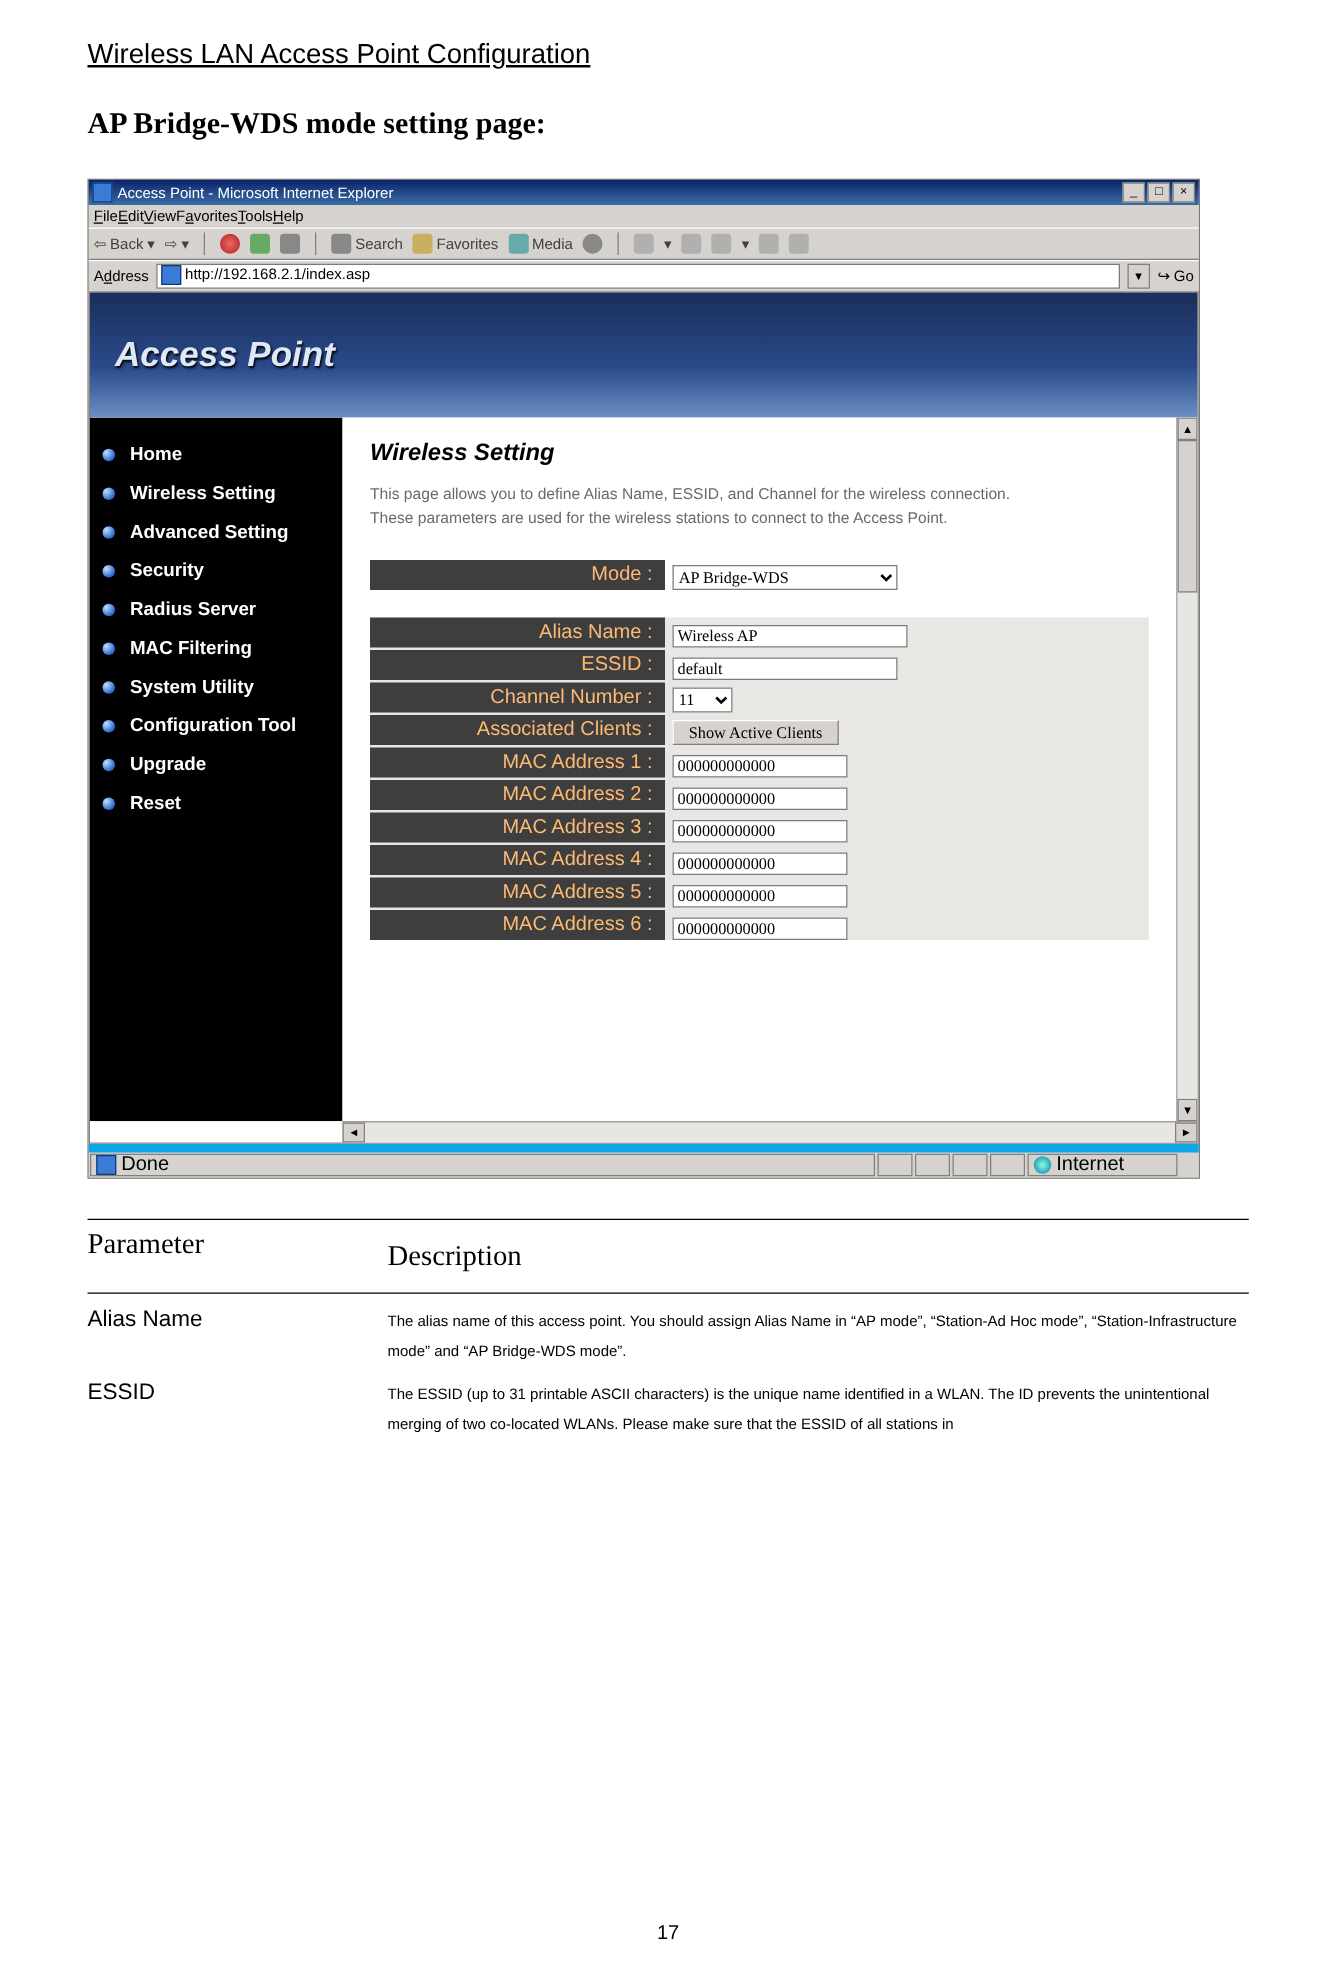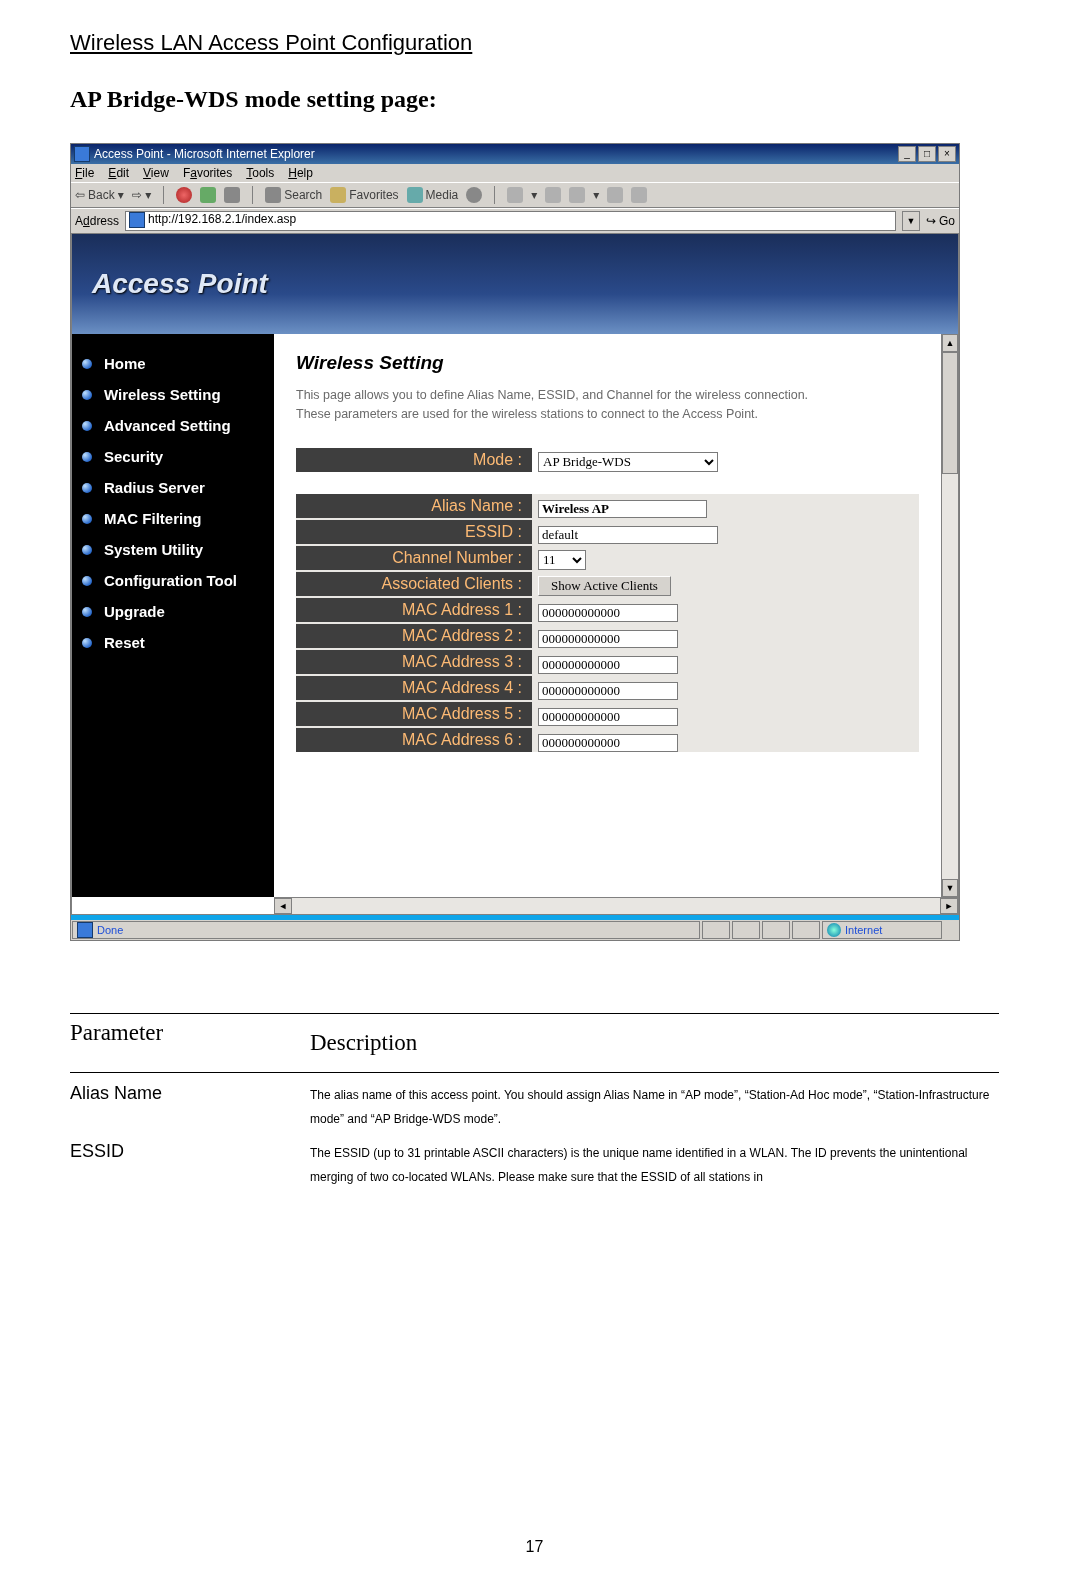--- a/index.html
+++ b/index.html
@@ -1,24 +1,24 @@
 <!DOCTYPE html>
 <html><head>
 <meta charset="utf-8">
 <style>
   html,body{margin:0;padding:0;background:#fff;font-family:"Times New Roman",serif;color:#000}
   .page{width:1069px;height:1582px;position:relative;box-sizing:border-box;padding:30px 70px 0 70px}
   .header-txt{font-family:Arial,sans-serif;font-size:22px;text-align:left;text-decoration:underline;margin-bottom:30px}
   .section-title{font-family:"Times New Roman",serif;font-weight:bold;font-size:24px;margin:0 0 30px 0}
-  .ie{width:888px;border:1px solid #7a7a7a;background:#d6d3ce;font-family:Tahoma,Arial,sans-serif;font-size:12px;margin-bottom:72px;box-shadow:1px 1px 0 #808080 inset}
+  .ie{width:888px;border:1px solid #7a7a7a;background:#d6d3ce;font-family:Tahoma,Arial,sans-serif;font-size:12px;margin-bottom:32px;box-shadow:1px 1px 0 #808080 inset}
   .titlebar{background:linear-gradient(#0a246a,#3a6ea5);color:#fff;height:20px;display:flex;align-items:center;padding:0 3px;font-size:12px}
   .titlebar .ico{width:14px;height:14px;background:#3a7ad9;border:1px solid #163a6b;margin-right:4px;display:inline-block}
   .titlebar .spacer{flex:1}
   .titlebar .winbtn{width:16px;height:14px;background:#d6d3ce;color:#000;border:1px solid #808080;margin-left:2px;display:flex;align-items:center;justify-content:center;font-size:10px;line-height:1;cursor:default}
-  .menubar{background:#d6d3ce;padding:2px 4px;display:flex;gap:14px;color:#000}
+  .menubar{background:#d6d3ce;padding:2px 4px;display:flex;color:#000}
   .menubar span{cursor:default}
   .menubar u{text-decoration:underline}
   .toolbar{background:#d6d3ce;border-top:1px solid #fff;border-bottom:1px solid #808080;padding:3px 4px;display:flex;align-items:center;gap:8px;color:#404040}
   .toolbar .sep{width:1px;height:18px;background:#808080;margin:0 4px}
   .toolbar .tbtn{display:flex;align-items:center;gap:3px;cursor:default}
   .tico{width:16px;height:16px;background:#b0b0b0;border-radius:3px;display:inline-block}
   .tico.stop{background:radial-gradient(#e66,#a22);border-radius:50%}
   .tico.refresh{background:#6a6}
   .tico.home{background:#888}
   .tico.search{background:#888}
@@ -49,21 +49,21 @@
   .content h2{color:#000;font-family:Arial,sans-serif;font-size:19px;font-weight:bold;font-style:italic;margin:0 0 12px 0}
   .content .desc{font-size:12.5px;line-height:1.5;color:#6a6a6a;max-width:520px;margin-bottom:24px}
   .form-row{display:flex;align-items:center;margin-bottom:2px}
   .form-label{width:222px;background:#3e3e3e;color:#fdba74;text-align:right;padding:4px 10px 4px 4px;font-size:16px;height:16px;line-height:16px}
   .form-ctrl{padding-left:6px;background:#e9e7e3;flex:0 0 260px;height:24px;display:flex;align-items:flex-end}
   .form-ctrl.nobg{background:transparent}
   input[type=text].ie-in{font-family:"Times New Roman",serif;font-size:13px;border:1px solid #7a7a7a;background:#fff;height:18px;padding:0 3px;box-sizing:border-box}
   select.ie-sel{font-family:"Times New Roman",serif;font-size:13px;border:1px solid #7a7a7a;background:#fff;height:20px}
   .btn3d{font-family:"Times New Roman",serif;font-size:13px;background:#d6d3ce;border:1px solid #808080;border-top-color:#fff;border-left-color:#fff;padding:1px 12px;cursor:default}
   .block2{background:#e9e7e3;padding:0;margin-top:0}
-  .statusbar{height:20px;background:#d6d3ce;border-top:5px solid #0ea5e9;display:flex;align-items:center;font-size:11px;color:#1d4ed8}
+  .statusbar{height:20px;background:#d6d3ce;border-top:7px solid #0ea5e9;display:flex;align-items:center;font-size:16px;color:#000000}
   .statusbar .pane{border:1px solid #808080;height:16px;margin:0 1px;display:flex;align-items:center;padding:0 4px}
   .statusbar .pane.main{flex:1}
   .statusbar .pane.sm{width:18px}
   .statusbar .pgico{width:14px;height:14px;background:#3a7ad9;border:1px solid #163a6b;margin-right:4px}
   .statusbar .globe{width:14px;height:14px;background:radial-gradient(#8fd,#07a);border-radius:50%;margin-right:4px}
   .grip{width:16px;background:repeating-linear-gradient(45deg,#808080 0 1px,transparent 1px 3px)}
 
   .tbl-sep{border:none;border-top:1.5px solid #000;margin:0}
   .param-table{width:100%;font-family:Arial,sans-serif}
   .param-hdr{display:flex;border-bottom:1.5px solid #000;padding:6px 0}
@@ -193,21 +193,21 @@
               <select class="ie-sel" style="width:180px">
                 <option>AP Bridge-WDS</option>
               </select>
             </div>
           </div>
 
           <div class="block2">
             <div class="form-row">
               <div class="form-label">Alias Name :</div>
               <div class="form-ctrl">
-                  <input type="text" class="ie-in" style="width: 169px; font-weight: bold;" value="Wireless AP">
+                  <input type="text" class="ie-in" style="width: 188px;" value="Wireless AP">
                 </div>
             </div>
             <div class="form-row">
               <div class="form-label">ESSID :</div>
               <div class="form-ctrl">
                   <input type="text" class="ie-in" style="width: 180px;" value="default">
                 </div>
             </div>
             <div class="form-row">
               <div class="form-label">Channel Number :</div>

